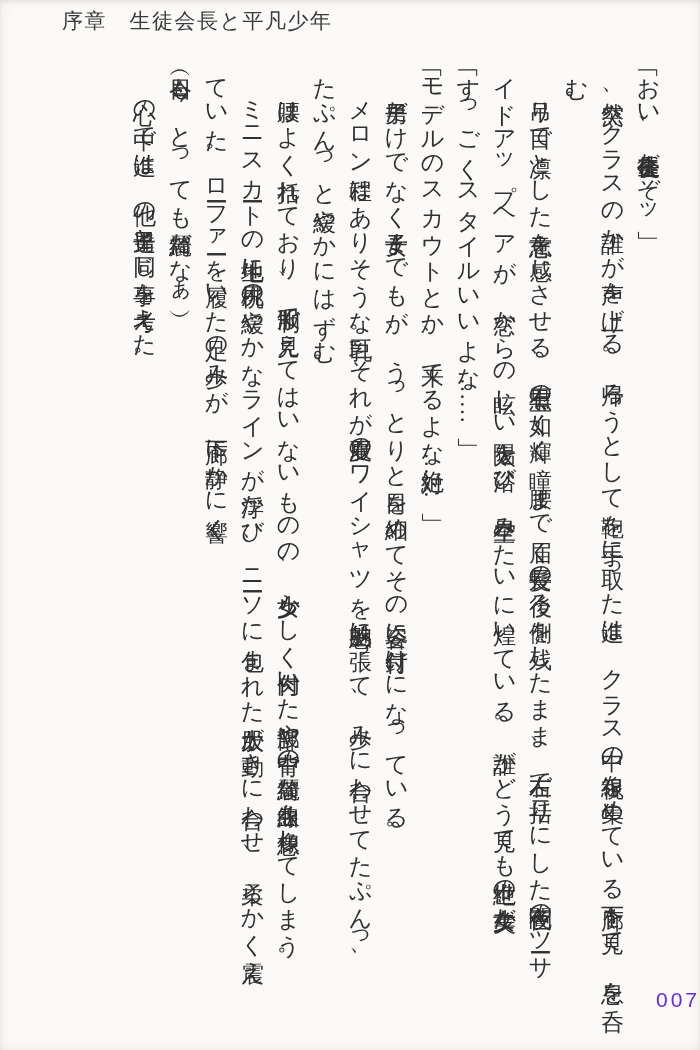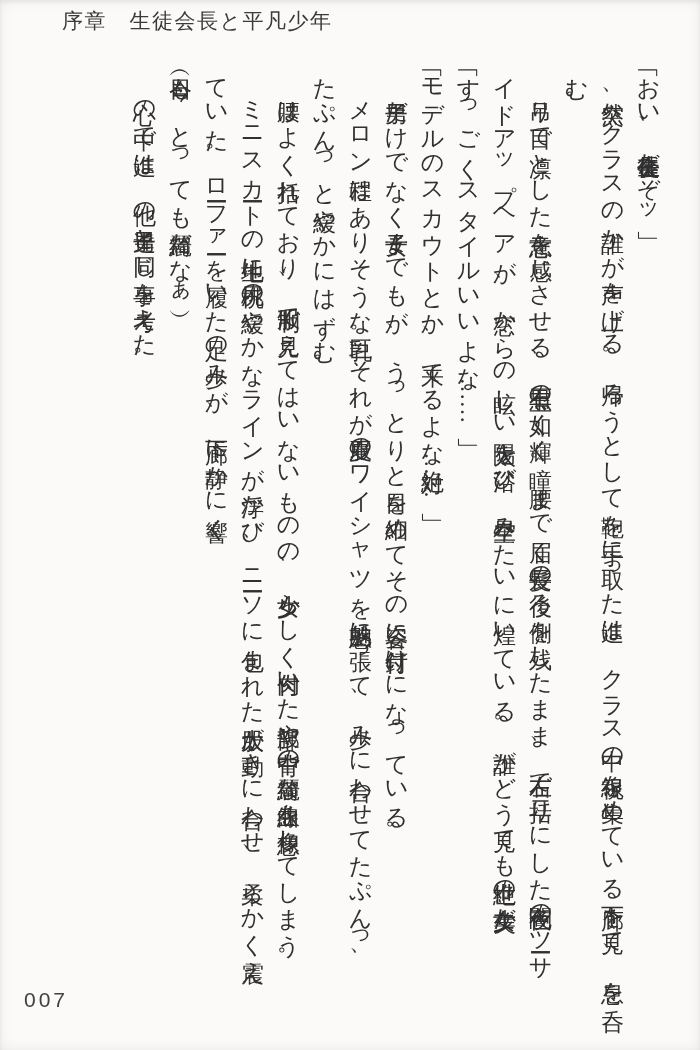--- a/index.html
+++ b/index.html
@@ -47,25 +47,25 @@
     padding: 0;
   }
   .text-body p.indent {
     text-indent: 1em;
   }
   .folio {
     position: absolute;
     top: 988px;
     left: 24px;
     right: 0;
-    text-align: left;
+    text-align: right;
     font-family: "Liberation Sans", "DejaVu Sans", sans-serif;
     font-size: 21px;
     letter-spacing: 3px;
-    color: #404040;
+    color: #6d28d9;
   }
 </style>
 </head>
 <body>
 
 <div class="page">
   <div class="chapter-header">序章　生徒会長と平凡少年</div>
 
   <div class="text-body">
       <p class="">「おい、生徒会長だぞッ」</p>

